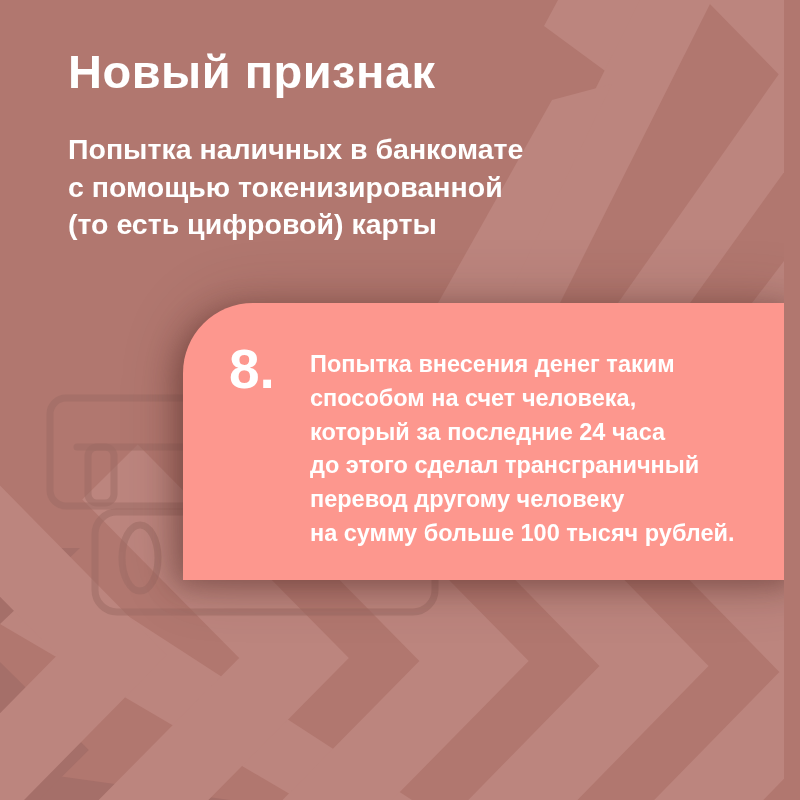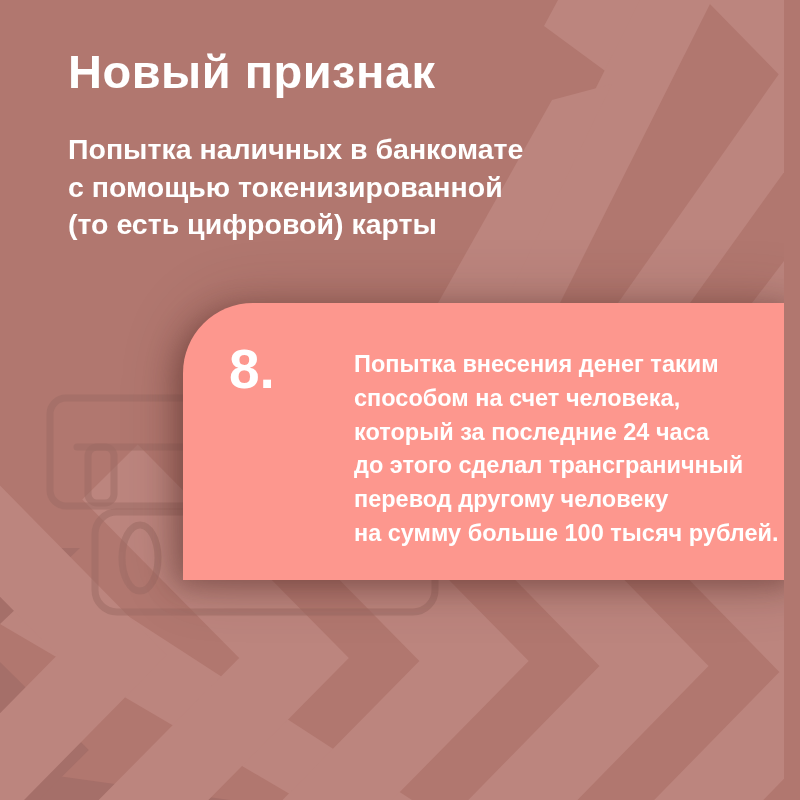--- a/index.html
+++ b/index.html
@@ -70,21 +70,20 @@
   }
   .card-text{
     position:absolute;
     left:127px;top:45px;
     width:440px;
     font-size:23.5px;
     font-weight:700;
     line-height:33.8px;
     white-space:pre-line;
     color:var(--text);
-    margin-left:44px;
   }
 </style>
 </head>
 <body>
 
 <div class="poster">
 
   <svg class="bg-decor" viewBox="0 0 800 800" aria-hidden="true">
 
     <g>

